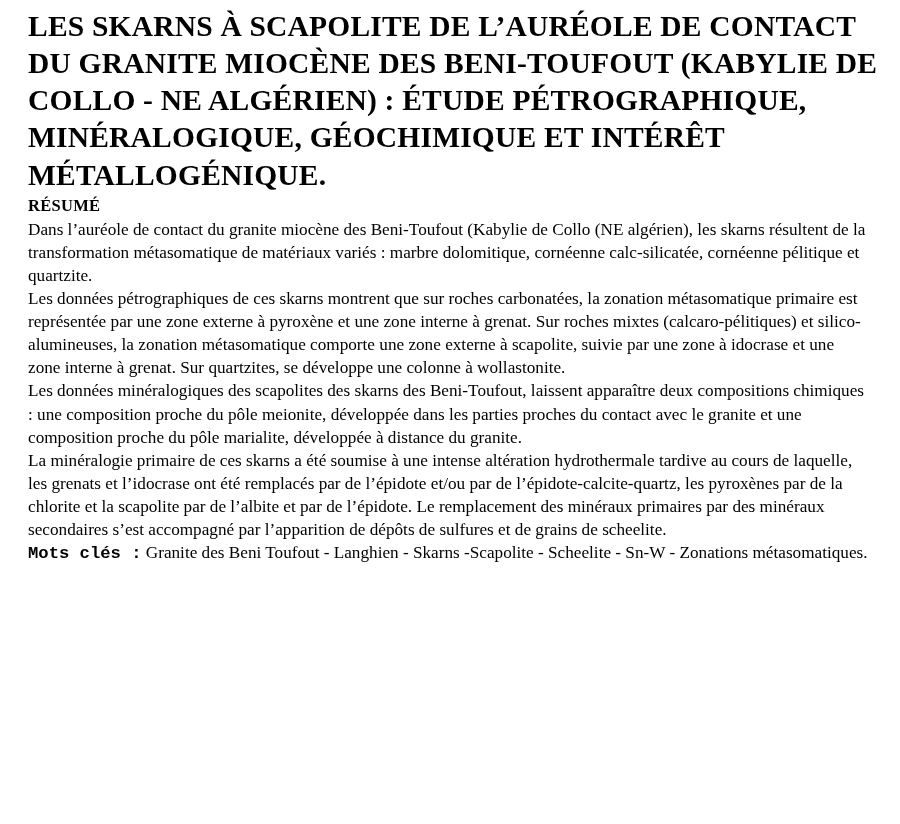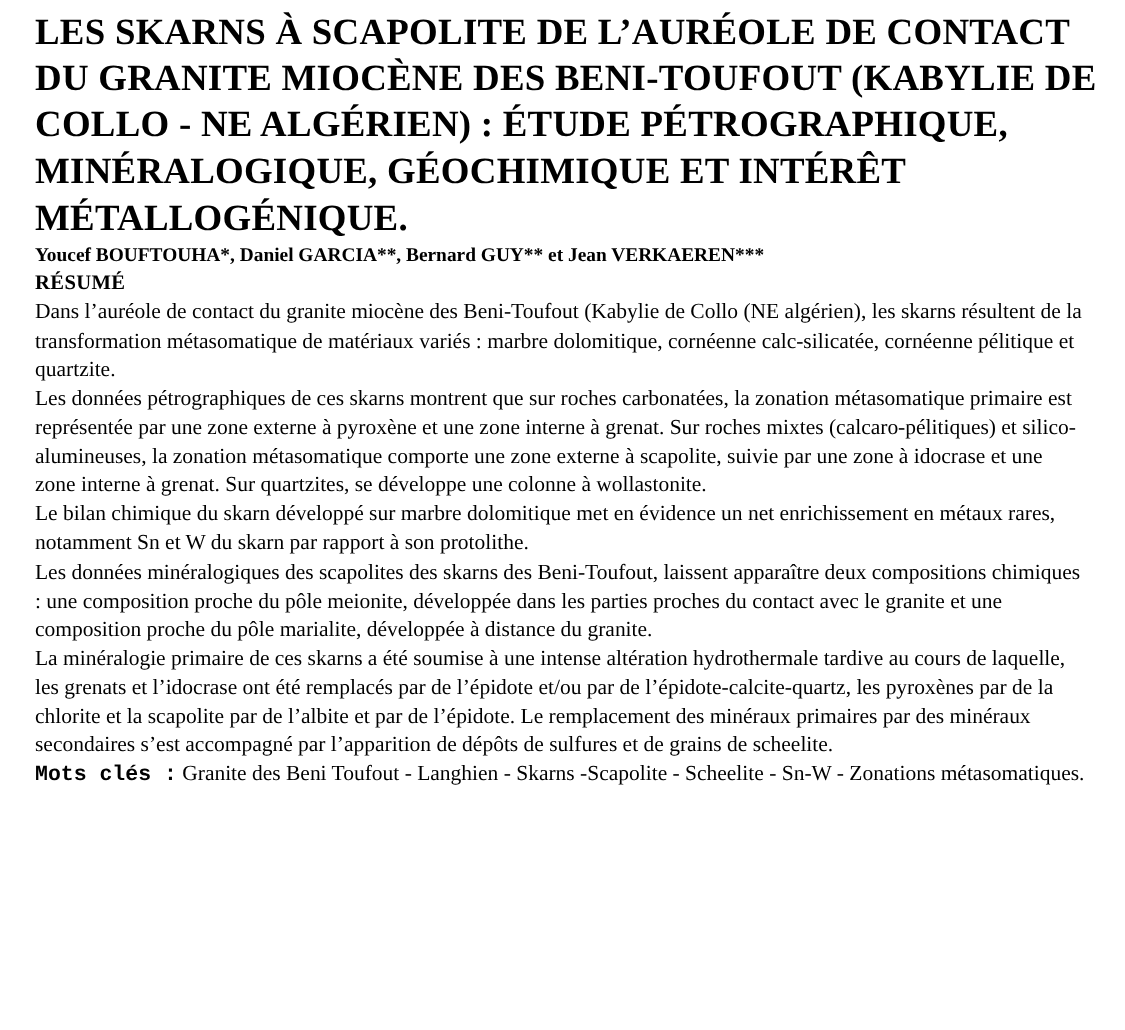--- a/index.html
+++ b/index.html
@@ -62,27 +62,25 @@
     font-family: Liberation Mono, monospace;
   }
 </style>
 </head>
 <body>
 
 <div class="page">
 
   <h1 class="title">LES SKARNS À SCAPOLITE DE L’AURÉOLE DE CONTACT DU GRANITE MIOCÈNE DES BENI-TOUFOUT (KABYLIE DE COLLO - NE ALGÉRIEN) : ÉTUDE PÉTROGRAPHIQUE, MINÉRALOGIQUE, GÉOCHIMIQUE ET INTÉRÊT MÉTALLOGÉNIQUE.</h1>
 
-  <div class="authors">Youcef BOUFTOUHA*, Daniel GARCIA**, Bernard GUY** et Jean VERKAEREN***</div>
 
   <div class="section-heading">RÉSUMÉ</div>
 
   <div class="abstract">
     <p>Dans l’auréole de contact du granite miocène des Beni-Toufout (Kabylie de Collo (NE algérien), les skarns résultent de la transformation métasomatique de matériaux variés : marbre dolomitique, cornéenne calc-silicatée, cornéenne pélitique et quartzite.</p>
     <p>Les données pétrographiques de ces skarns montrent que sur roches carbonatées, la zonation métasomatique primaire est représentée par une zone externe à pyroxène et une zone interne à grenat. Sur roches mixtes (calcaro-pélitiques) et silico-alumineuses, la zonation métasomatique comporte une zone externe à scapolite, suivie par une zone à idocrase et une zone interne à grenat. Sur quartzites, se développe une colonne à wollastonite.</p>
-    <p>Le bilan chimique du skarn développé sur marbre dolomitique met en évidence un net enrichissement en métaux rares, notamment Sn et W du skarn par rapport à son protolithe.</p>
     <p>Les données minéralogiques des scapolites des skarns des Beni-Toufout, laissent apparaître deux compositions chimiques : une composition proche du pôle meionite, développée dans les parties proches du contact avec le granite et une composition proche du pôle marialite, développée à distance du granite.</p>
     <p>La minéralogie primaire de ces skarns a été soumise à une intense altération hydrothermale tardive au cours de laquelle, les grenats et l’idocrase ont été remplacés par de l’épidote et/ou par de l’épidote-calcite-quartz, les pyroxènes par de la chlorite et la scapolite par de l’albite et par de l’épidote. Le remplacement des minéraux primaires par des minéraux secondaires s’est accompagné par l’apparition de dépôts de sulfures et de grains de scheelite.</p>
   </div>
 
   <p class="keywords"><span class="kw-label">Mots clés :</span><span> Granite des Beni Toufout - Langhien - Skarns -Scapolite - Scheelite - Sn-W - Zonations métasomatiques.</span></p>
 
 </div>
 
 </body></html>

